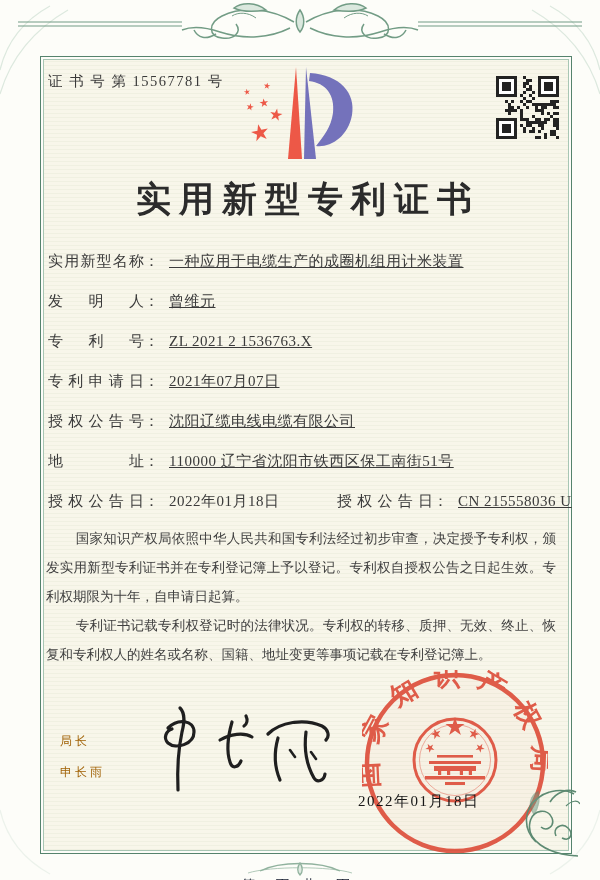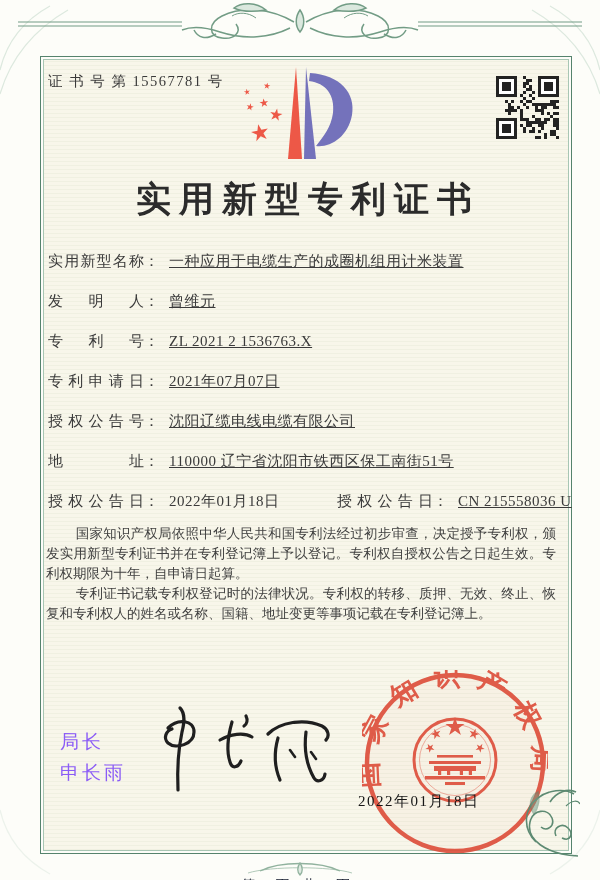--- a/index.html
+++ b/index.html
@@ -33,26 +33,26 @@
   .flabel{
     display:inline-block;width:96px;vertical-align:top;
     text-align:justify;text-align-last:justify;text-justify:inter-character;
   }
   .fcolon{display:inline-block;margin-right:10px;}
   .fvalue{letter-spacing:0.5px;text-decoration:underline;}
   .gval{display:inline-block;width:148px;letter-spacing:0.5px;}
   .glabel2{display:inline-block;width:96px;margin-left:20px;text-align:justify;text-align-last:justify;text-justify:inter-character;vertical-align:top;}
   .paras{
     position:absolute;left:46px;top:524px;width:510px;z-index:2;
-    font-size:13.5px;line-height:20px;color:#3f3f3f;text-align:justify;
+    font-size:13.5px;line-height:29px;color:#3f3f3f;text-align:justify;
   }
   .paras p{margin:0;text-indent:2.2em;}
   .signer{
     position:absolute;left:60px;top:726px;z-index:2;
-    font-size:19px;line-height:31px;letter-spacing:3px;color:#8b5cf6;
+    font-size:12px;line-height:31px;letter-spacing:3px;color:#a16207;
   }
   .signature{position:absolute;left:128px;top:698px;width:215px;height:105px;z-index:2;}
   .seal{position:absolute;left:362px;top:670px;width:186px;height:186px;z-index:3;opacity:0.92;}
   .seal-date{
     position:absolute;left:358px;top:792px;z-index:4;
     font-size:15px;letter-spacing:1.5px;color:#161616;
   }
   .vine{position:absolute;left:506px;top:766px;width:74px;height:94px;z-index:3;}
   .footer{
     position:absolute;left:0;right:0;top:876px;z-index:2;text-align:center;

